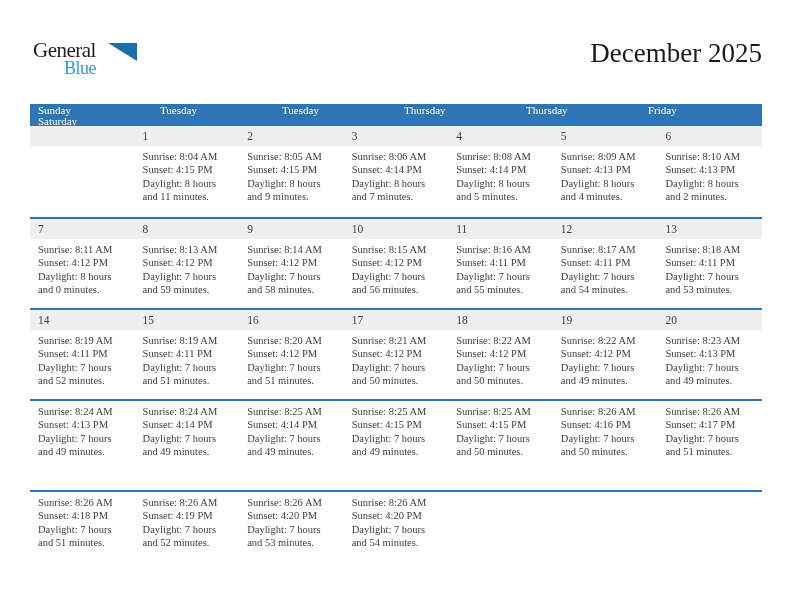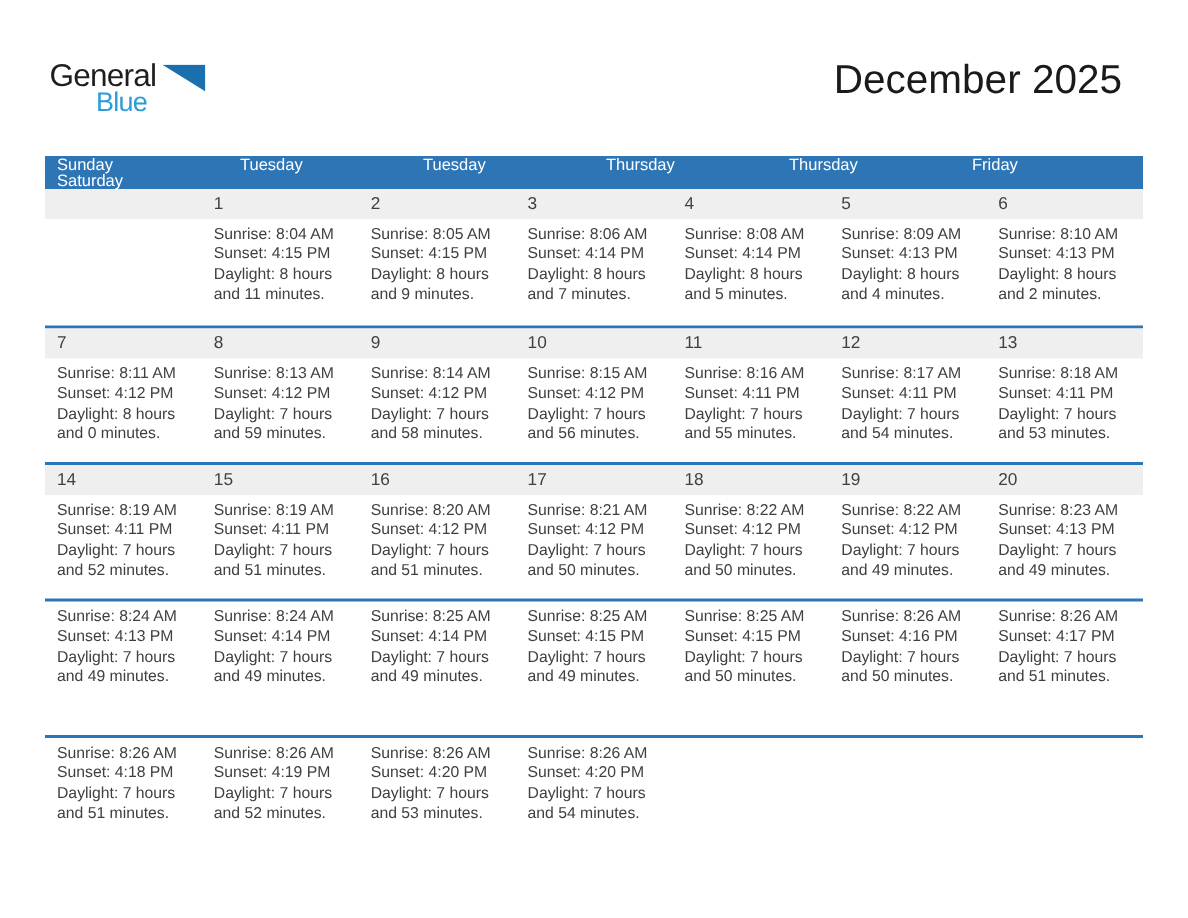--- a/index.html
+++ b/index.html
@@ -9,33 +9,33 @@
     --text:#404040;
     --title-black:#1A1A1A;
     --logo-black:#1E1E1E;
     --logo-blue:#2B9CD8;
     --logo-triangle:#1A6FAE;
   }
   *{margin:0;padding:0;box-sizing:border-box;}
   html,body{background:#fff;}
   .page{
     position:relative;width:792px;height:612px;background:#ffffff;overflow:hidden;
-    font-family:Liberation Sans, sans-serif;
+    font-family:Liberation Serif, serif;
   }
   
   .logo{position:absolute;left:33px;top:40px;width:130px;height:44px;}
   .logo-line1{font-size:21px;letter-spacing:-0.5px;color:var(--logo-black);line-height:21px;}
   .logo-triangle{
     position:absolute;left:75px;top:3px;width:29px;height:18px;
     background:var(--logo-triangle);
     clip-path:polygon(0 0,100% 0,100% 100%);
   }
   .logo-line2{font-size:18px;letter-spacing:-0.5px;color:var(--logo-blue);line-height:21px;margin:-3px 0 0 31px;}
   
-  .titles{position:absolute;top:38px;right:44px;text-align:right;}
+  .titles{position:absolute;top:38px;right:30px;text-align:right;}
   .month-title{font-size:27px;color:var(--title-black);line-height:30px;}
   .location{font-size:15px;color:var(--title-black);line-height:18px;margin-top:10px;}
   
   .calendar{position:absolute;left:30px;top:104px;width:732px;}
   .cal-header{
     display:grid;grid-template-columns:repeat(6,1fr);
     background:var(--header-blue);height:22px;align-items:center;
   }
   .hcell{color:#fff;font-size:11px;padding-left:8px;white-space:nowrap;overflow:hidden;}
   .week{height:91px;}

